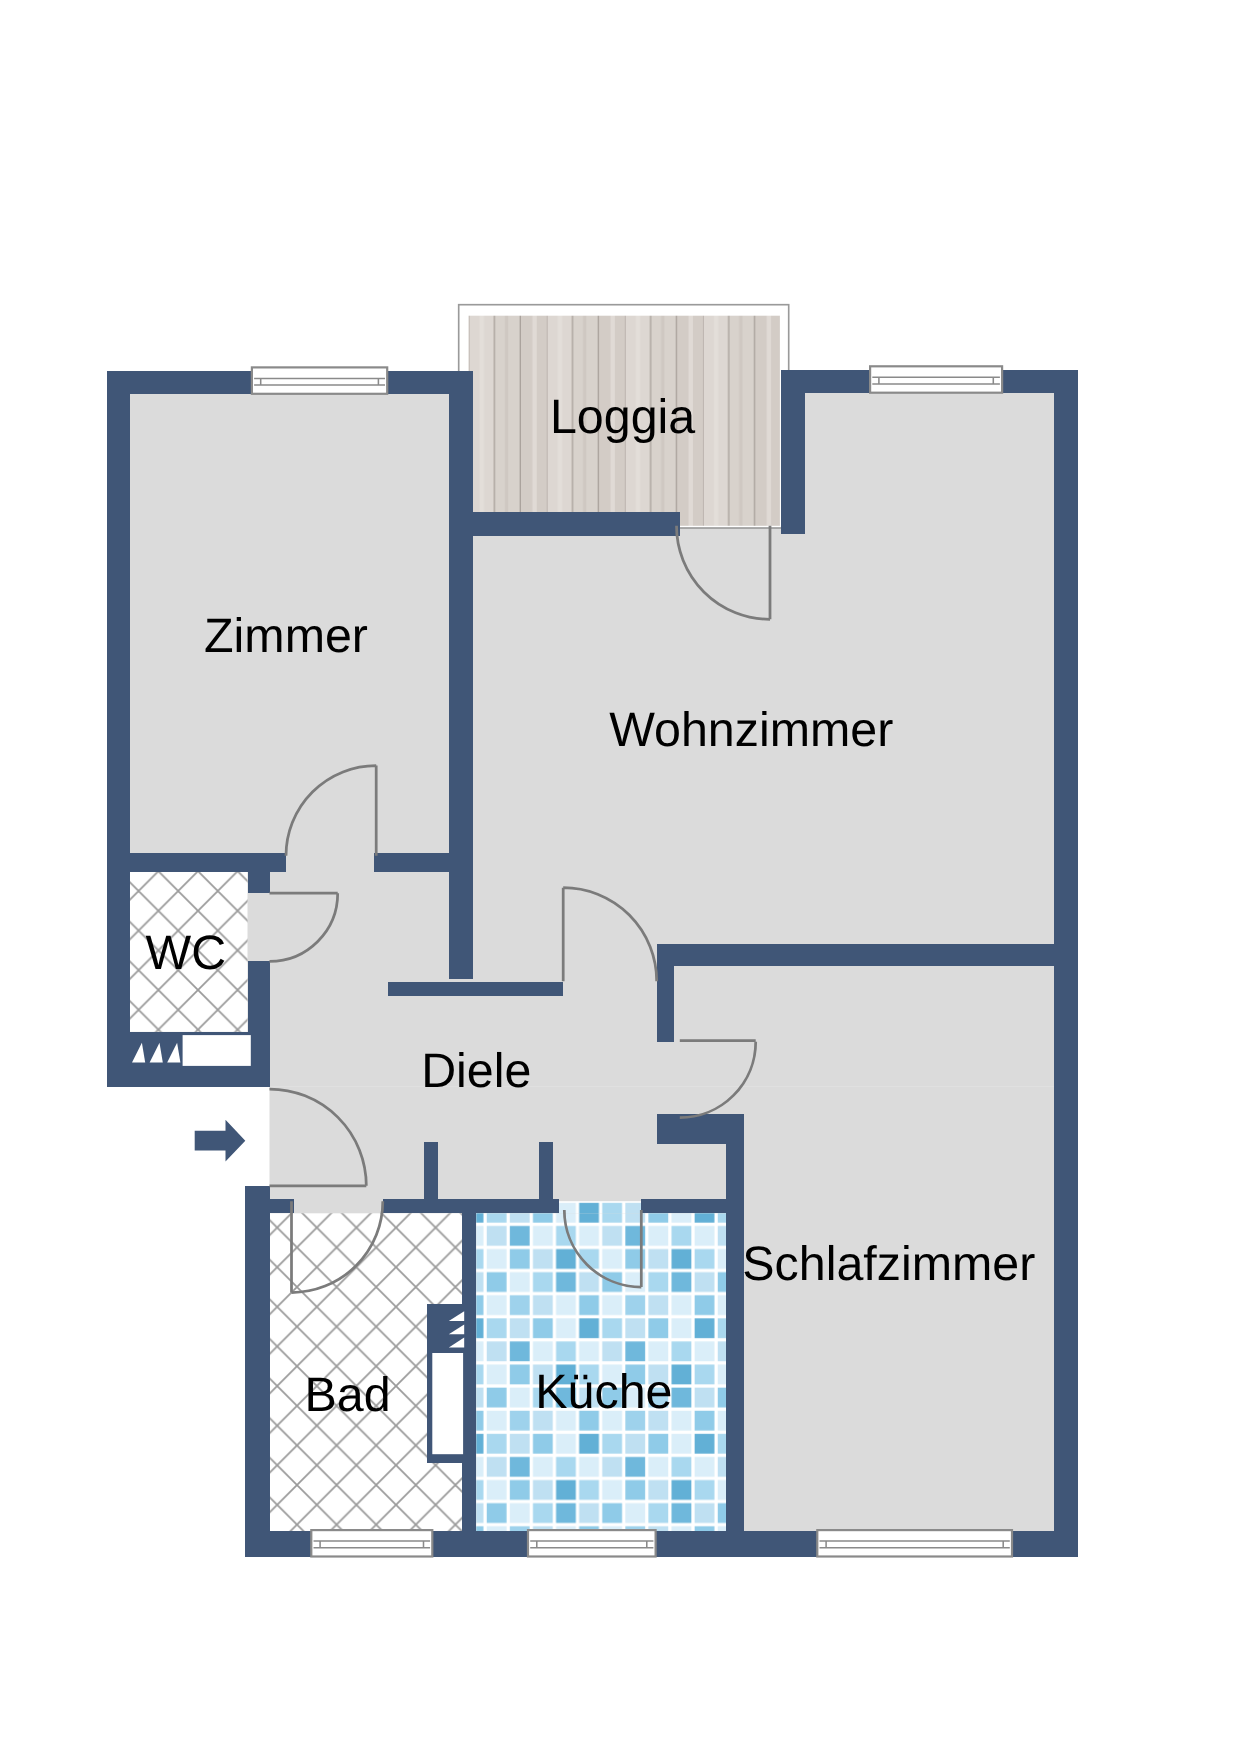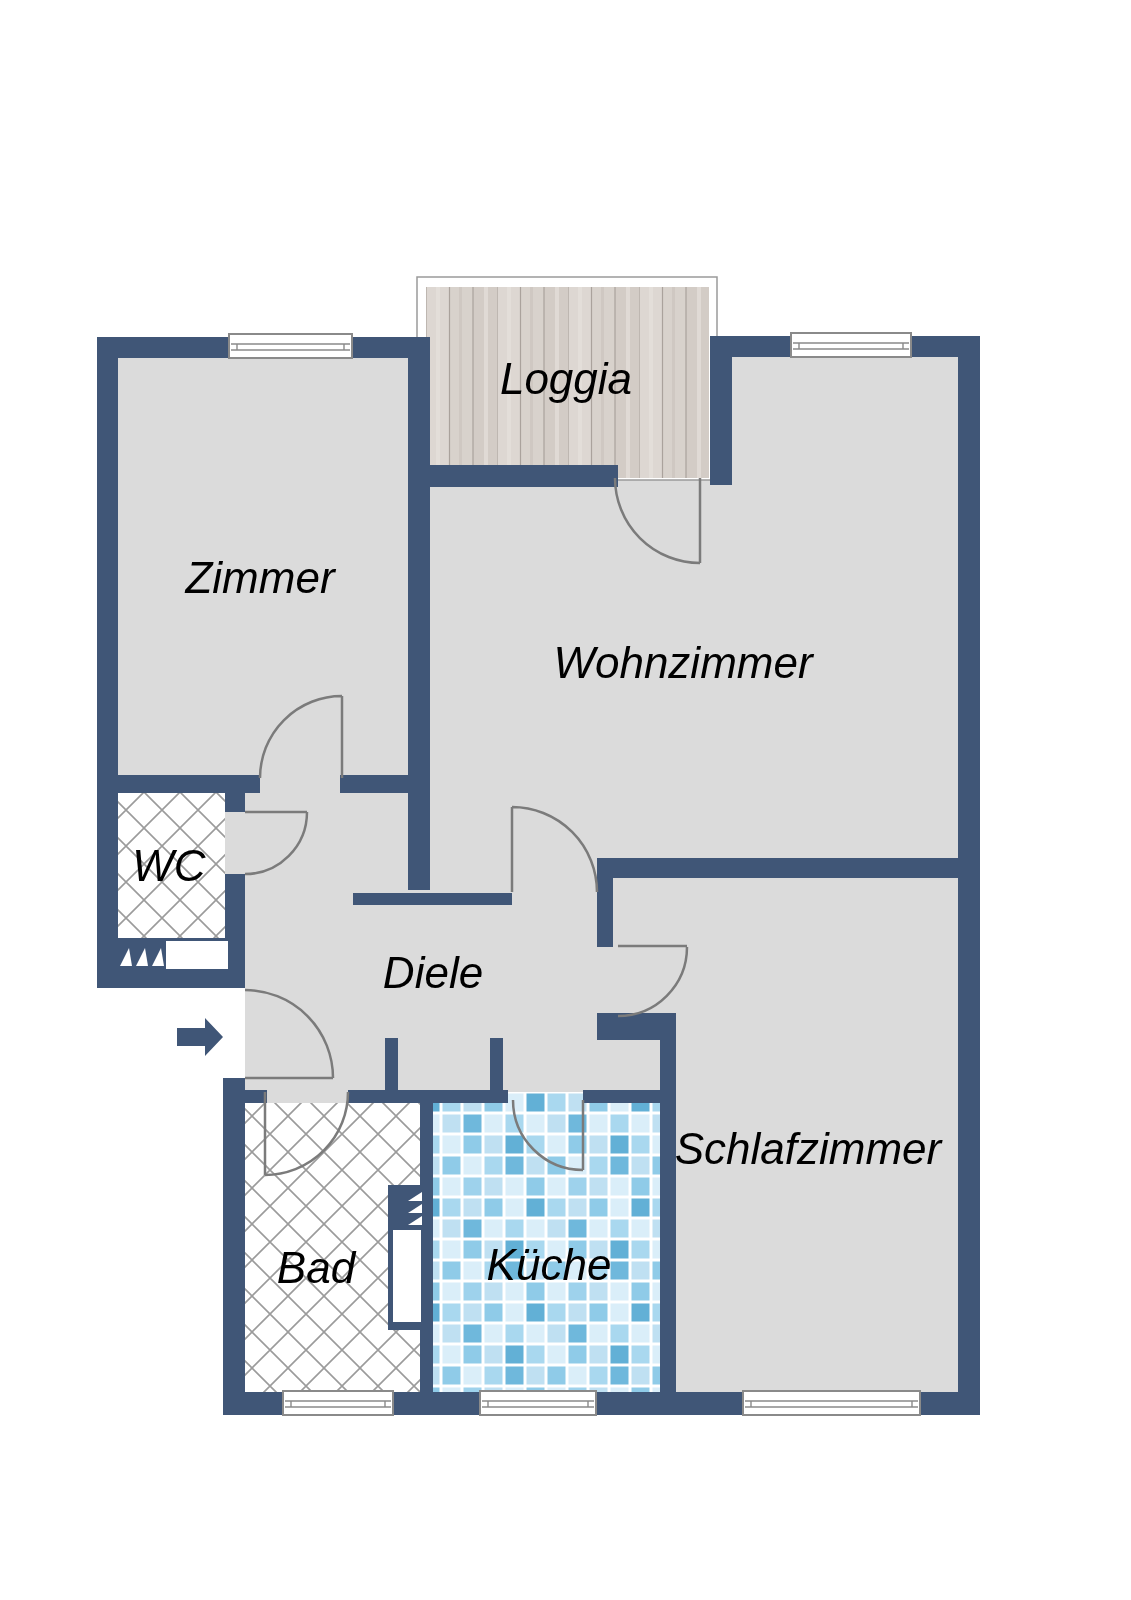--- a/index.html
+++ b/index.html
@@ -1,16 +1,16 @@
 <!DOCTYPE html>
 <html><head>
 <meta charset="utf-8">
 <style>
   html,body{margin:0;padding:0;background:#ffffff;}
-  .page{width:1131px;height:1455px;position:relative;background:#ffffff;overflow:hidden;font-style:italic;}
+  .page{width:1131px;height:1455px;position:relative;background:#ffffff;overflow:hidden;}
   svg{display:block;}
   text{font-family:"Liberation Sans","DejaVu Sans",sans-serif;fill:#000;}
   .room-label{font-size:44px;}
 </style>
 </head>
 <body>
 
 <div class="page">
 <svg width="1131" height="1600" viewBox="0 0 1131 1600">
   <defs>

